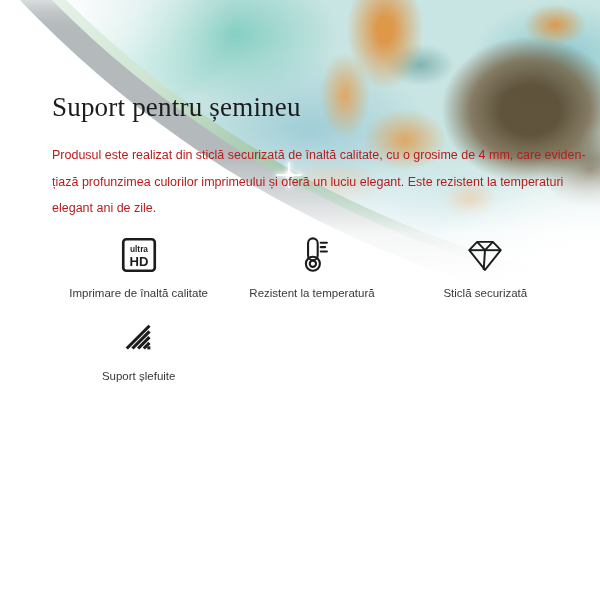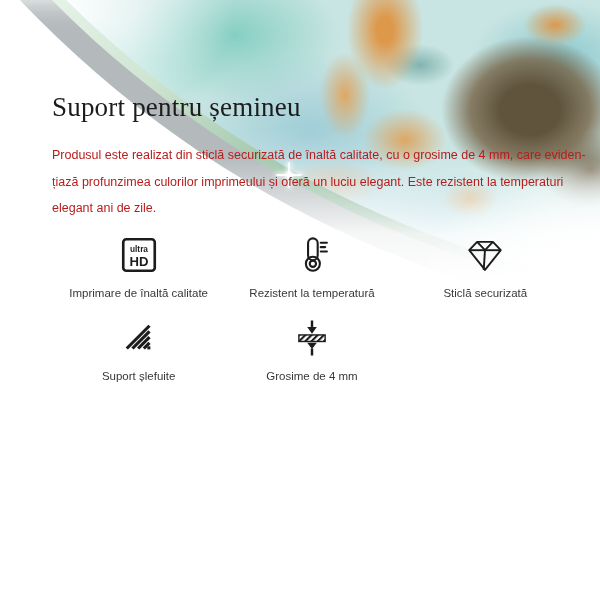--- a/index.html
+++ b/index.html
@@ -165,32 +165,15 @@
           <line x1="10" y1="36" x2="36" y2="10"></line>
           <line x1="16.5" y1="36" x2="36" y2="16.5"></line>
           <line x1="23" y1="36" x2="36" y2="23"></line>
           <line x1="29.5" y1="36" x2="36" y2="29.5"></line>
           <rect x="33.5" y="33.5" width="3.5" height="3.5" fill="currentColor" stroke="none"></rect>
         </svg>
       </div>
       <div class="flabel">Suport șlefuite</div>
     </div>
 
-    <div class="feature">
-      <div class="ficon">
-        <svg width="42" height="42" viewBox="0 0 48 48">
-          <defs>
-            <pattern id="hatch4mm" patternUnits="userSpaceOnUse" width="5" height="5" patternTransform="rotate(45)">
-              <rect width="2.4" height="5" fill="currentColor"></rect>
-            </pattern>
-          </defs>
-          <rect x="9" y="20.5" width="30" height="7.5" fill="url(#hatch4mm)" stroke="currentColor" stroke-width="1.6"></rect>
-          <rect x="22.6" y="4" width="2.8" height="8" fill="currentColor"></rect>
-          <path d="M18.5 11.5 h11 L24 19 Z" fill="currentColor"></path>
-          <rect x="22.6" y="36" width="2.8" height="8" fill="currentColor"></rect>
-          <path d="M18.5 36.5 h11 L24 29.5 Z" fill="currentColor" transform="translate(0,0) scale(1,-1) translate(0,-66)"></path>
-        </svg>
-      </div>
-      <div class="flabel">Grosime de 4 mm</div>
-    </div>
 
   </div>
 </div>
 
 </body></html>

